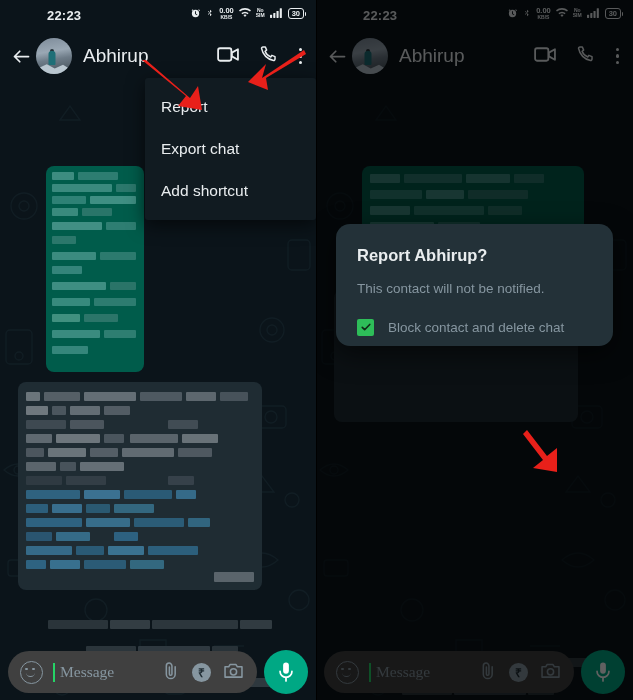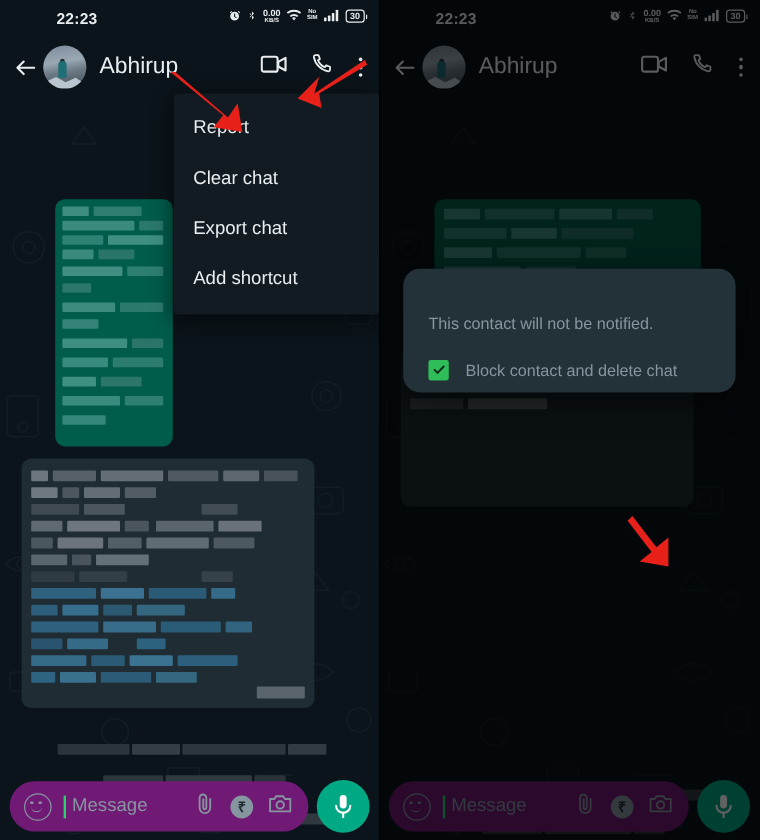--- a/index.html
+++ b/index.html
@@ -46,21 +46,21 @@
   .bubble.out{background:#005c4b;}
   .bubble.in{background:#1f2c33;}
   .px{position:absolute;border-radius:1px;}
 
   
   .blkrow{position:absolute;display:flex;gap:2px;}
   .blk{height:9px;border-radius:1px;}
 
   
   .inputbar{position:absolute;left:0;bottom:0;width:100%;height:56px;display:flex;align-items:center;padding:0 8px;box-sizing:border-box;z-index:12;}
-  .inputpill{flex:1 1 auto;height:42px;background:#701a75;border-radius:22px;display:flex;align-items:center;padding:0 12px;gap:10px;}
+  .inputpill{flex:1 1 auto;height:42px;background:#404040;border-radius:22px;display:flex;align-items:center;padding:0 12px;gap:10px;font-family:Liberation Serif, serif;}
   .emoji-ic{width:21px;height:21px;border:1.8px solid #8696a0;border-radius:50%;position:relative;flex:0 0 auto;}
   .emoji-ic:before{content:"";position:absolute;left:4px;top:6px;width:2.6px;height:2.6px;border-radius:50%;background:#8696a0;box-shadow:7px 0 0 #8696a0;}
   .emoji-ic:after{content:"";position:absolute;left:4.5px;top:10px;width:9px;height:4.5px;border-bottom:1.8px solid #8696a0;border-radius:0 0 9px 9px;}
   .caret{width:2px;height:19px;background:#25d366;flex:0 0 auto;margin-right:-5px;}
   .msg-ph{color:#8696a0;font-size:15.5px;flex:1 1 auto;}
   .pillicons{display:flex;align-items:center;gap:13px;color:#8696a0;flex:0 0 auto;padding-right:2px;}
   .rupee{width:19px;height:19px;border-radius:50%;background:#8696a0;color:#1f2c33;font-size:12px;font-weight:bold;display:flex;align-items:center;justify-content:center;}
   .micbtn{width:44px;height:44px;border-radius:50%;background:#00a884;display:flex;align-items:center;justify-content:center;margin-left:7px;flex:0 0 auto;}
 
   
@@ -293,23 +293,20 @@
         <div class="blk" style="width:50px;background:#2e383e;"></div>
       </div>
 
     </div>
 
     <div class="menu">
       <div class="menu-item">
         <span>Report</span>
       </div>
       <div class="menu-item">
-        <span>Clear chat</span>
-      </div>
-      <div class="menu-item">
         <span>Export chat</span>
       </div>
       <div class="menu-item">
         <span>Add shortcut</span>
       </div>
     </div>
 
     <svg class="arrow" style="left:140px;top:56px;width:80px;height:60px;" viewBox="0 0 80 60">
       <path d="M6 4 L50 42 L58 30 L62 54 L38 50 L46 40 L2 4 Z" fill="#e8201a"></path>
     </svg>
@@ -489,20 +486,21 @@
         <div class="blk" style="width:50px;background:#2b353b;"></div>
         <div class="blk" style="width:72px;background:#2f3940;"></div>
         <div class="blk" style="width:26px;background:#283238;"></div>
       </div>
 
     </div>
 
     <div class="scrim"></div>
 
     <div class="dialog">
+      <div class="dlg-title">Report Abhirup?</div>
       <p class="dlg-body second">This contact will not be notified.</p>
       <div class="dlg-check">
         <span class="cbox">
           <svg width="12" height="12" viewBox="0 0 16 16" fill="none" stroke="#102a17" stroke-width="2.2" stroke-linecap="round" stroke-linejoin="round">
               <path d="M3 8.4l3.2 3.2L13 4.6"></path>
             </svg>
         </span>
         <span class="cb-label">Block contact and delete chat</span>
       </div>
     </div>

